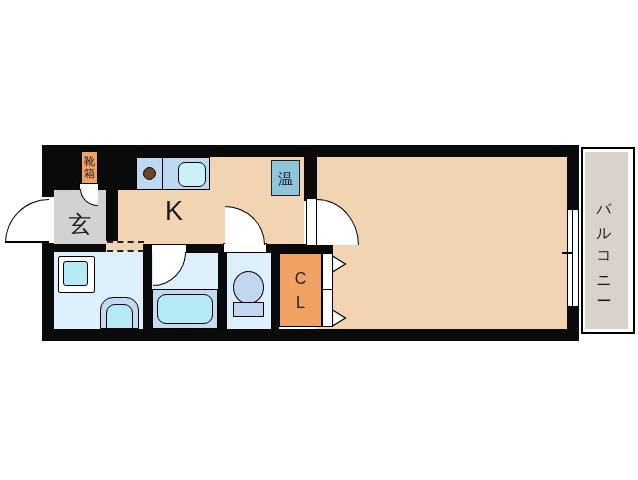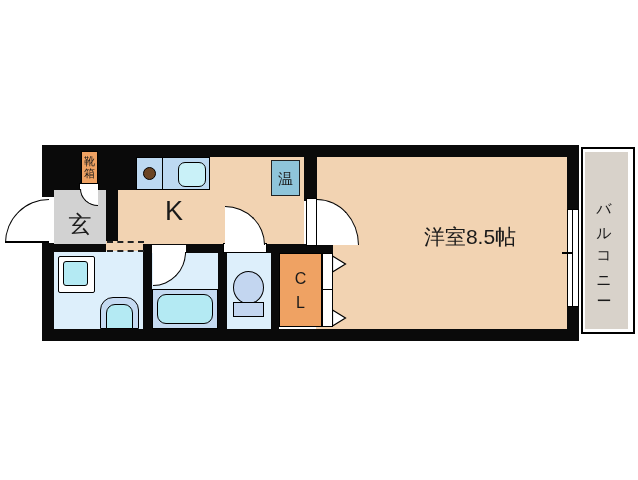--- a/index.html
+++ b/index.html
@@ -121,15 +121,14 @@
     <div class="abs" style="left:4px;top:0;width:1px;height:96px;background:#000;"></div>
   </div>
   <div class="abs" style="left:562px;top:252px;width:11px;height:2px;background:#000;"></div>
 
   <div class="abs white" style="left:581px;top:147px;width:54px;height:187px;border:2px solid #000;"></div>
   <div class="abs" style="left:585px;top:152px;width:43px;height:177px;background:var(--balcony-gray,#D8D2CA);"></div>
   <div class="abs lbl vtext" style="left:597px;top:176px;height:140px;font-size:15px;letter-spacing:8px;">バルコニー</div>
 
   <div class="abs lbl" style="left:54px;top:213px;width:52px;font-size:23px;">玄</div>
   <div class="abs lbl" style="left:144px;top:198px;width:60px;font-size:27px;">K</div>
-  <div class="abs lbl" style="left:380px;top:226px;width:180px;font-size:21px;">洋室8.5帖</div>
 
 </div>
 
 </body></html>

